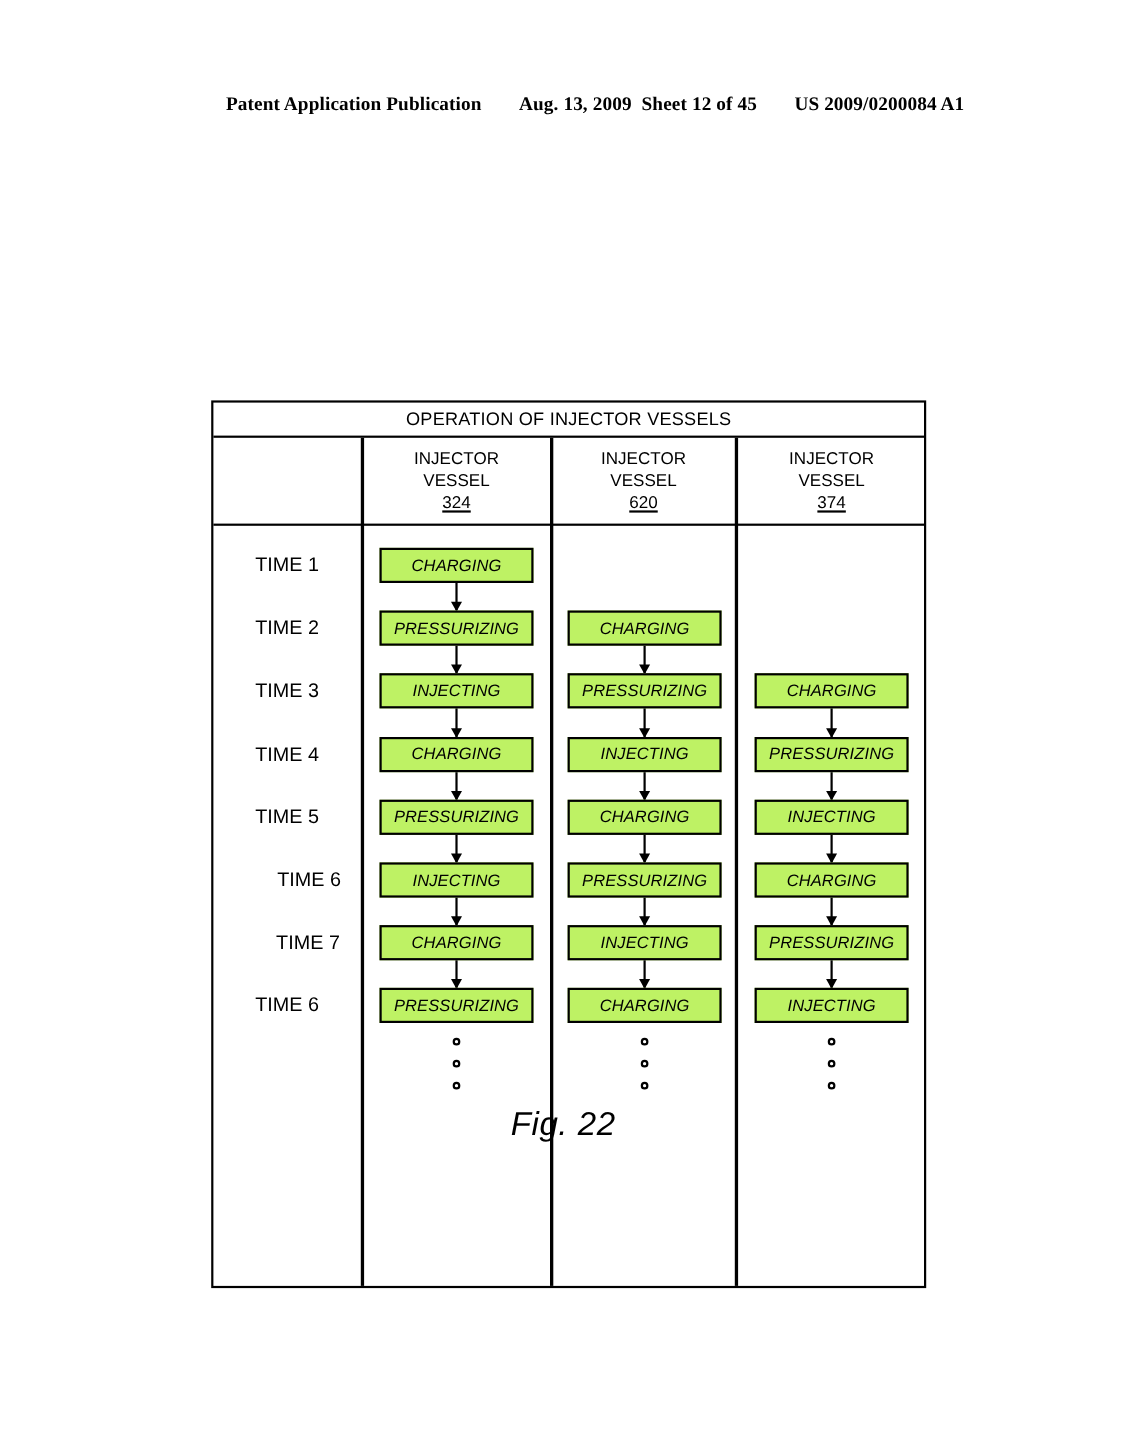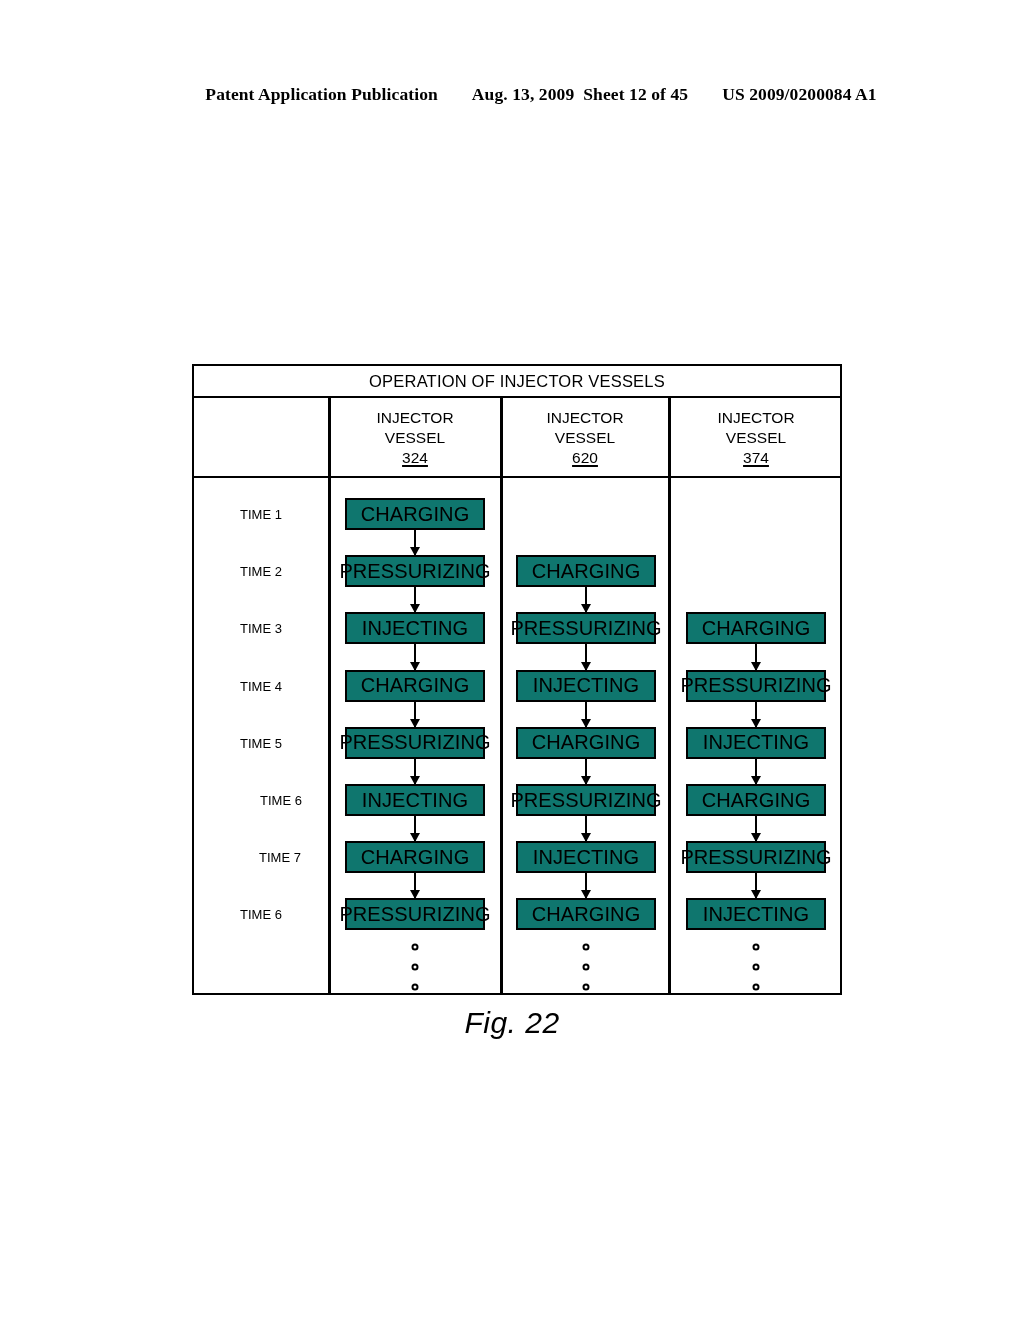--- a/index.html
+++ b/index.html
@@ -36,21 +36,21 @@
   .page-header .hdr-pub   { margin-right: 34px; }
   .page-header .hdr-date  { margin-right: 9px; }
   .page-header .hdr-sheet { margin-right: 34px; }
 
   
   .fig-table {
     position: absolute;
     left: 192px;
     top: 364px;
     width: 650px;
-    height: 631px;
+    height: 807px;
     border: 2.5px solid #000;
     box-sizing: border-box;
   }
 
   .title-row {
     position: absolute;
     left: 0;
     top: 0;
     width: 100%;
     height: 32px;
@@ -117,38 +117,39 @@
     top: 112px;
     width: 100%;
     bottom: 0;
   }
 
   .time-label {
     position: absolute;
     left: 0;
     width: 134px;
     text-align: center;
-    font-size: 13px;
+    font-size: 18px;
     transform: translateY(-50%);
   }
 
   .state-box {
     position: absolute;
     width: 140px;
     height: 32px;
     border: 2.5px solid #000;
     box-sizing: border-box;
-    background: #0f766e;
+    background: #bef264;
     display: flex;
     align-items: center;
     justify-content: center;
-    font-size: 20px;
+    font-size: 15px;
     letter-spacing: 0.1px;
     white-space: nowrap;
     transform: translateY(-50%);
+    font-style: italic;
   }
 
   
   .arrow {
     position: absolute;
     width: 2.5px;
     background: #000;
   }
   .arrow::after {
     content: "";

